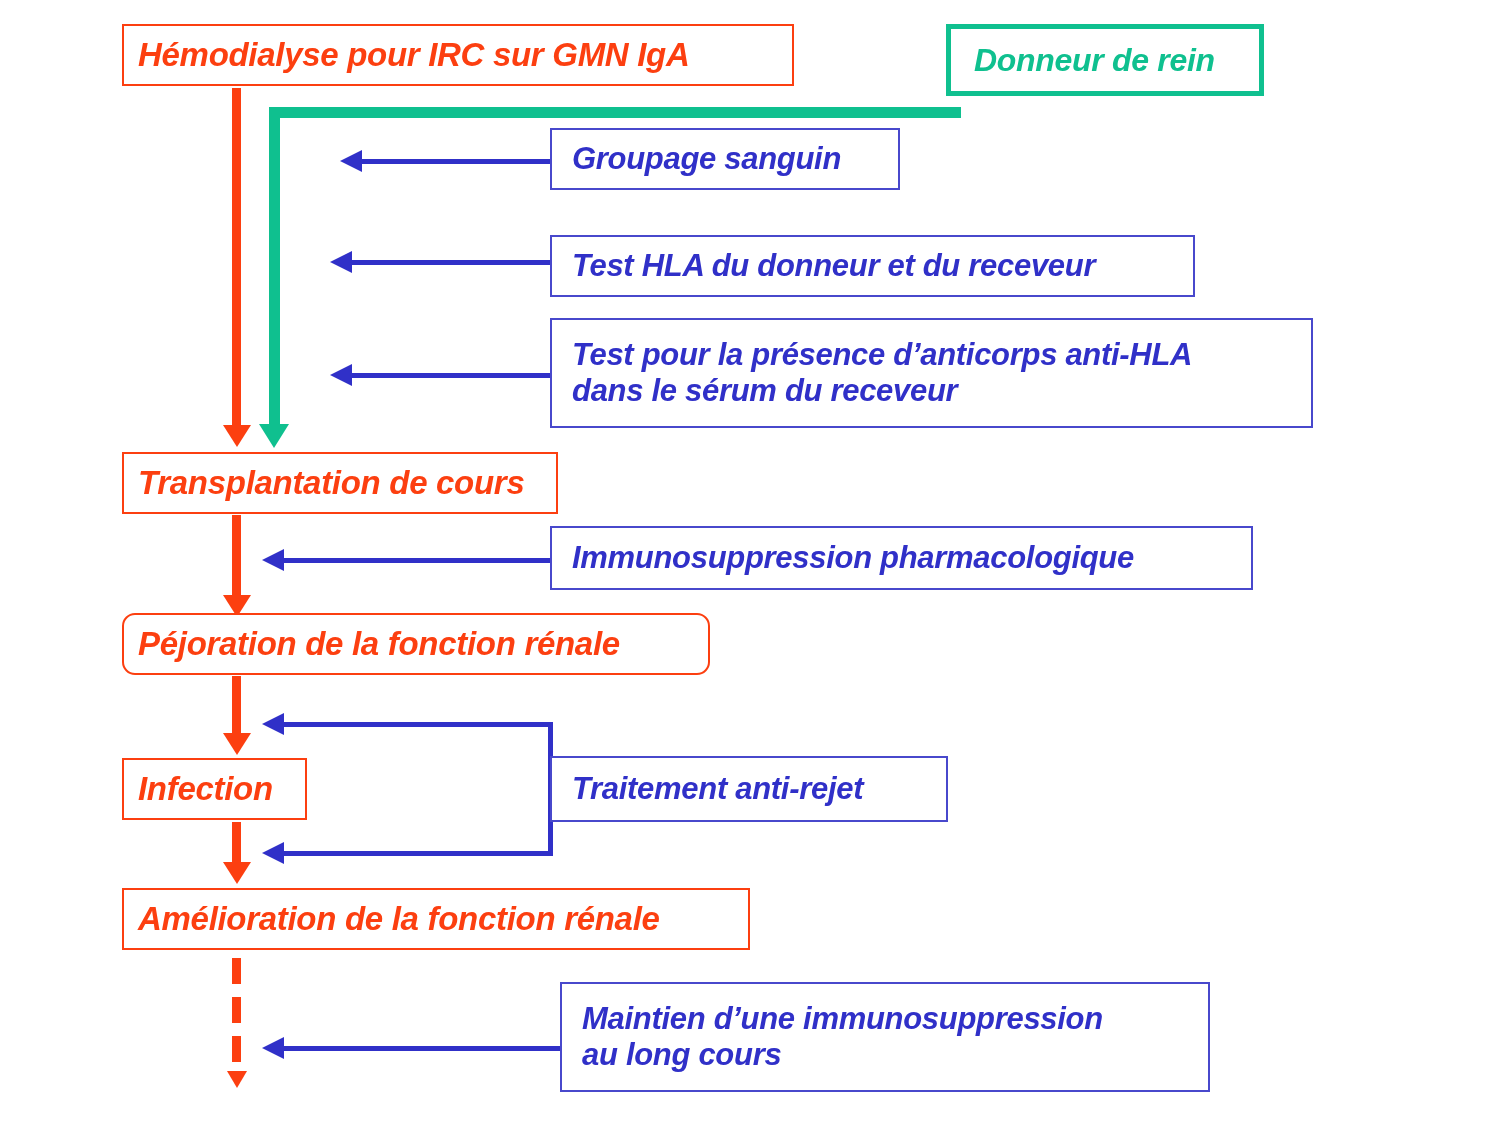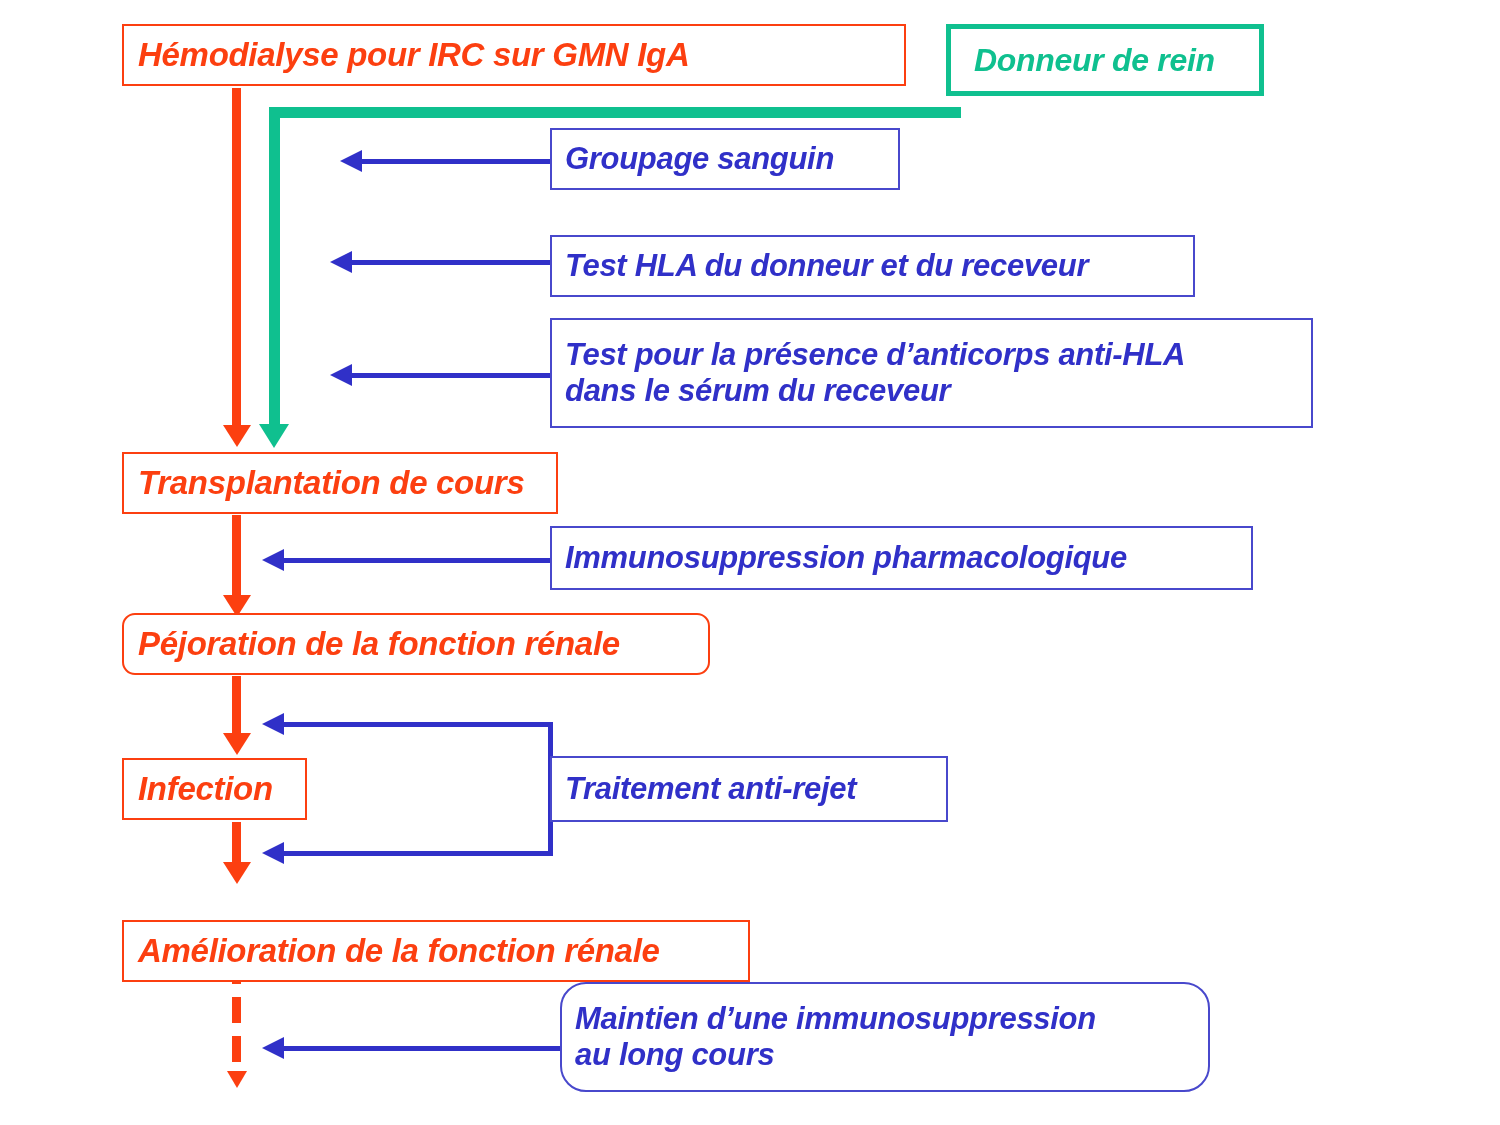--- a/index.html
+++ b/index.html
@@ -14,21 +14,21 @@
     background:#ffffff;
   }
   .node .txt{
     font-style:italic;font-weight:bold;
     line-height:1.15;letter-spacing:-0.3px;
     white-space:pre-line;
   }
   .red{border:2px solid #FC3F10;}
   .red .txt{color:#FC3F10;font-size:33px;padding-left:14px;}
   .blue{border:2px solid #4848CC;}
-  .blue .txt{color:#3030C8;font-size:31px;padding-left:13px;}
+  .blue .txt{color:#3030C8;font-size:31px;padding-left:20px;}
   .green{border:5px solid #0FC08F;padding-left:7px;}
   .green .txt{color:#0FC08F;font-size:32px;padding-left:16px;}
 
   .line{position:absolute;}
   .vline-red{background:#FC3F10;width:9px;}
   .hline-blue{background:#3030C8;height:5px;}
   .vline-blue{background:#3030C8;width:5px;}
   .vline-green{background:#0FC08F;width:11px;}
   .hline-green{background:#0FC08F;height:11px;}
 
@@ -98,37 +98,37 @@
 
   <div class="line vline-blue" style="left:548px;top:722px;height:134px;"></div>
   <div class="line hline-blue" style="left:276px;top:722px;width:274px;"></div>
   <div class="arrow-left-blue" style="left:262px;top:713px;"></div>
   <div class="line hline-blue" style="left:276px;top:851px;width:274px;"></div>
   <div class="arrow-left-blue" style="left:262px;top:842px;"></div>
 
   <div class="line hline-blue" style="left:276px;top:1046px;width:286px;"></div>
   <div class="arrow-left-blue" style="left:262px;top:1037px;"></div>
 
-  <div class="node red" style="left:122px;top:24px;width:784px;height:62px;">
+  <div class="node red" style="left:122px;top:24px;width:672px;height:62px;">
     <span class="txt">Hémodialyse pour IRC sur GMN IgA</span>
   </div>
 
   <div class="node red" style="left:122px;top:452px;width:436px;height:62px;">
     <span class="txt">Transplantation de cours</span>
   </div>
 
   <div class="node red" style="left:122px;top:613px;width:588px;height:62px;border-radius:13px;">
     <span class="txt">Péjoration de la fonction rénale</span>
   </div>
 
   <div class="node red" style="left:122px;top:758px;width:185px;height:62px;">
     <span class="txt">Infection</span>
   </div>
 
-  <div class="node red" style="left:122px;top:920px;width:628px;height:62px;">
+  <div class="node red" style="left:122px;top:888px;width:628px;height:62px;">
     <span class="txt">Amélioration de la fonction rénale</span>
   </div>
 
   <div class="node green" style="left:946px;top:24px;width:318px;height:72px;">
     <span class="txt">Donneur de rein</span>
   </div>
 
   <div class="node blue" style="left:550px;top:128px;width:350px;height:62px;">
     <span class="txt">Groupage sanguin</span>
   </div>
@@ -143,18 +143,18 @@
   </div>
 
   <div class="node blue" style="left:550px;top:526px;width:703px;height:64px;">
     <span class="txt">Immunosuppression pharmacologique</span>
   </div>
 
   <div class="node blue" style="left:550px;top:756px;width:398px;height:66px;">
     <span class="txt">Traitement anti-rejet</span>
   </div>
 
-  <div class="node blue" style="left:560px;top:982px;width:650px;height:110px;border-radius:26px;">
+  <div class="node blue" style="left:560px;top:982px;width:650px;height:110px;">
     <span class="txt">Maintien d’une immunosuppression
 au long cours</span>
   </div>
 
 </div>
 
 </body></html>

